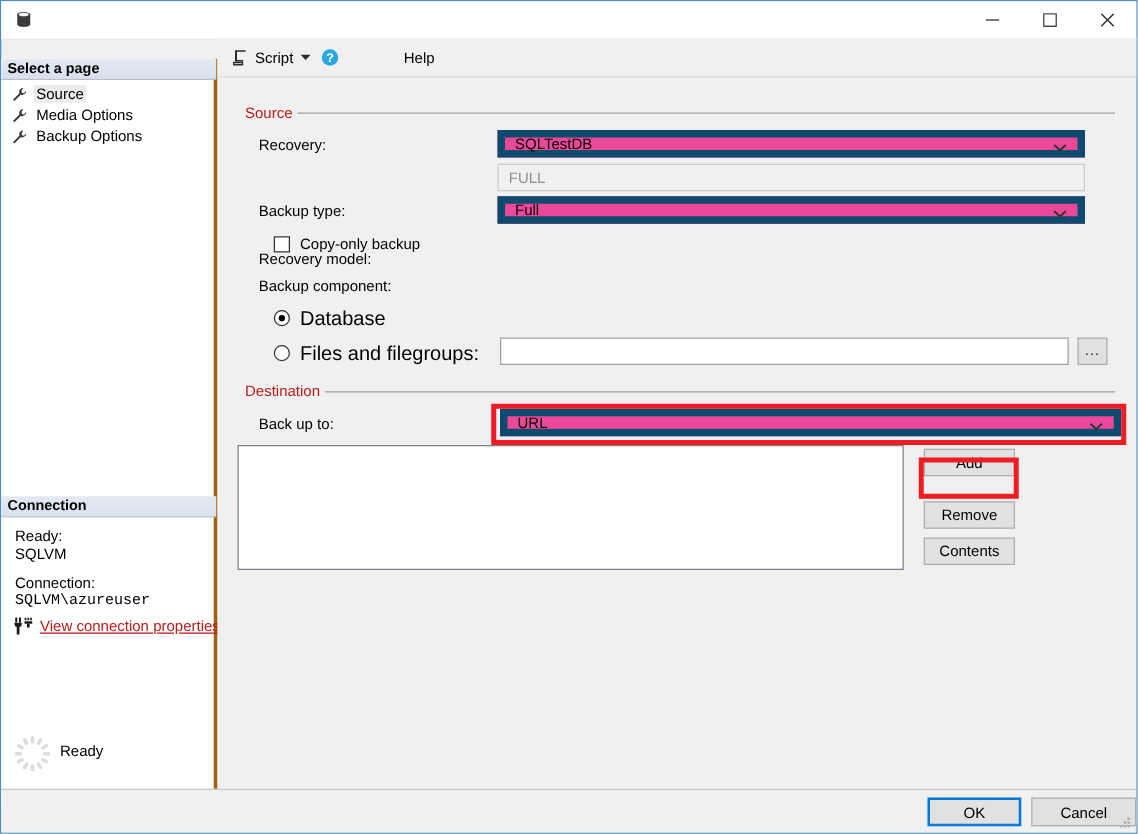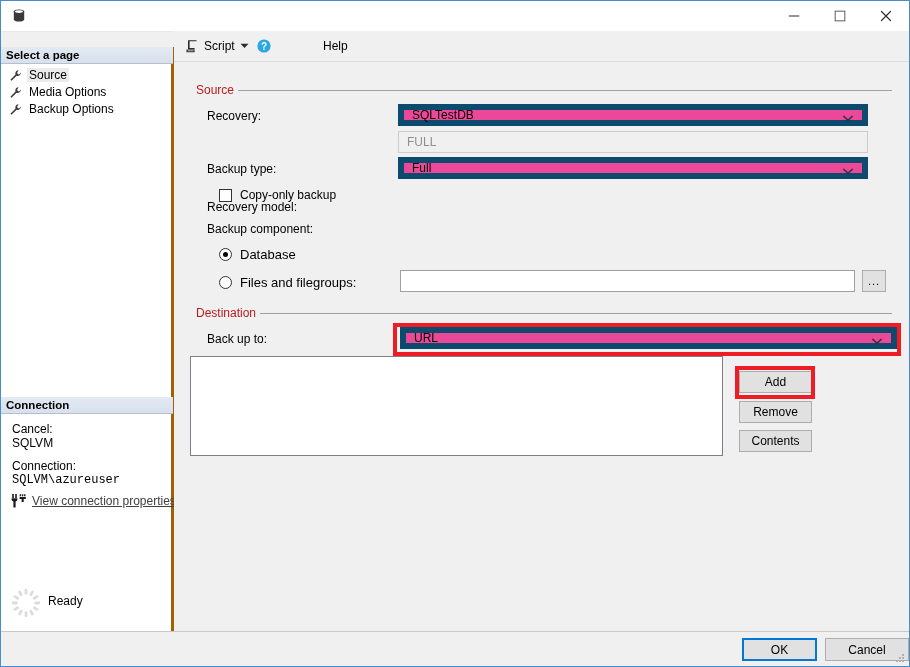--- a/index.html
+++ b/index.html
@@ -115,21 +115,21 @@
     position: absolute;
     left: 11px;
     font-size: 12px;
     white-space: nowrap;
     color: #000;
   }
   #conn-props-link {
     position: absolute;
     left: 31px;
     font-size: 12px;
-    color: #404040;
+    color: #b91c1c;
     text-decoration: underline;
     white-space: nowrap;
     cursor: pointer;
     text-align: center;
   }
   #conn-icon {
     position: absolute;
     left: 10px;
     width: 17px; height: 16px;
   }
@@ -286,21 +286,21 @@
     background: #ffffff;
   }
   .rdcircle.checked::after {
     content: "";
     position: absolute;
     left: 3px; top: 3px;
     width: 5px; height: 5px;
     border-radius: 50%;
     background: #000000;
   }
-  .rdlabel { position: absolute; left: 21px; top: 0px; font-size: 13px; }
+  .rdlabel { position: absolute; left: 21px; top: 0px; font-size: 16px; }
 
   
   .btn {
     position: absolute;
     box-sizing: border-box;
     border: 1px solid #adadad;
     background: #e1e1e1;
     font-family: "Liberation Sans", sans-serif;
     font-size: 12px;
     color: #000;
@@ -418,21 +418,21 @@
           <path d="M9.6 1.2 a3.3 3.3 0 0 0 -3.1 4.4 L1.4 10.7 l1.1 1.1 l5.1 -5.1 a3.3 3.3 0 0 0 4.4 -3.1 l-1.9 1.9 l-1.5 -0.4 l-0.4 -1.5 Z" fill="#3a3a3a"></path>
         </svg>
       </span>
       <span class="plabel">Backup Options</span>
     </div>
 
     <div class="side-header" style="top:350px;">
       <span class="side-header-label">Connection</span>
     </div>
 
-    <span class="conn-line" style="top:375px;">Cancel:</span>
+    <span class="conn-line" style="top:375px;">Ready:</span>
     <span class="conn-line" style="top:389px;">SQLVM</span>
     <span class="conn-line" style="top:412px;">Connection:</span>
     <span class="conn-line" style="top:426px;font-family:Liberation Mono, monospace;">SQLVM\azureuser</span>
 
     <span id="conn-icon" style="top:446px;">
       <svg width="17" height="16" viewBox="0 0 17 16">
         <path d="M2 1 L2 5 M5 1 L5 5" stroke="#1a1a1a" stroke-width="1.6" fill="none"></path>
         <path d="M0.6 5.2 L6.4 5.2 L6.4 6.6 Q6.4 8.2 4.6 8.6 L4.6 14.5 L2.4 14.5 L2.4 8.6 Q0.6 8.2 0.6 6.6 Z" fill="#1a1a1a"></path>
         <path d="M9.4 1.2 L9.4 3.2 M11.6 1.2 L11.6 3.2 M13.8 1.2 L13.8 3.2" stroke="#1a1a1a" stroke-width="1.4" fill="none"></path>
         <rect x="8.6" y="4.0" width="6.2" height="2.0" fill="#1a1a1a"></rect>
@@ -546,21 +546,21 @@
       <span class="ctext">URL</span>
       <span class="carrow">
         <svg width="12" height="8" viewBox="0 0 12 8">
             <path d="M1.4 2.0 L6 6.2 L10.6 2.0" stroke="#303030" stroke-width="1.5" fill="none"></path>
           </svg>
       </span>
     </div>
 
     <div id="dest-list" style="left:16px; top:325px; width:533px; height:100px;"></div>
 
-    <div class="btn" style="left:565px; top:340px; width:73px; height:22px;">Add</div>
+    <div class="btn" style="left:565px; top:328px; width:73px; height:22px;">Add</div>
     <div class="btn" style="left:565px; top:370px; width:73px; height:22px;">Remove</div>
     <div class="btn" style="left:565px; top:399px; width:73px; height:22px;">Contents</div>
   </div>
 
   <div class="redbox" style="left:392px; top:322px; width:508px; height:33px;"></div>
   <div class="redbox" style="left:734px; top:365px; width:80px; height:33px;"></div>
 
   <div id="bottombar">
     <div class="btn" id="btn-ok">OK</div>
     <div class="btn" id="btn-cancel">Cancel</div>

